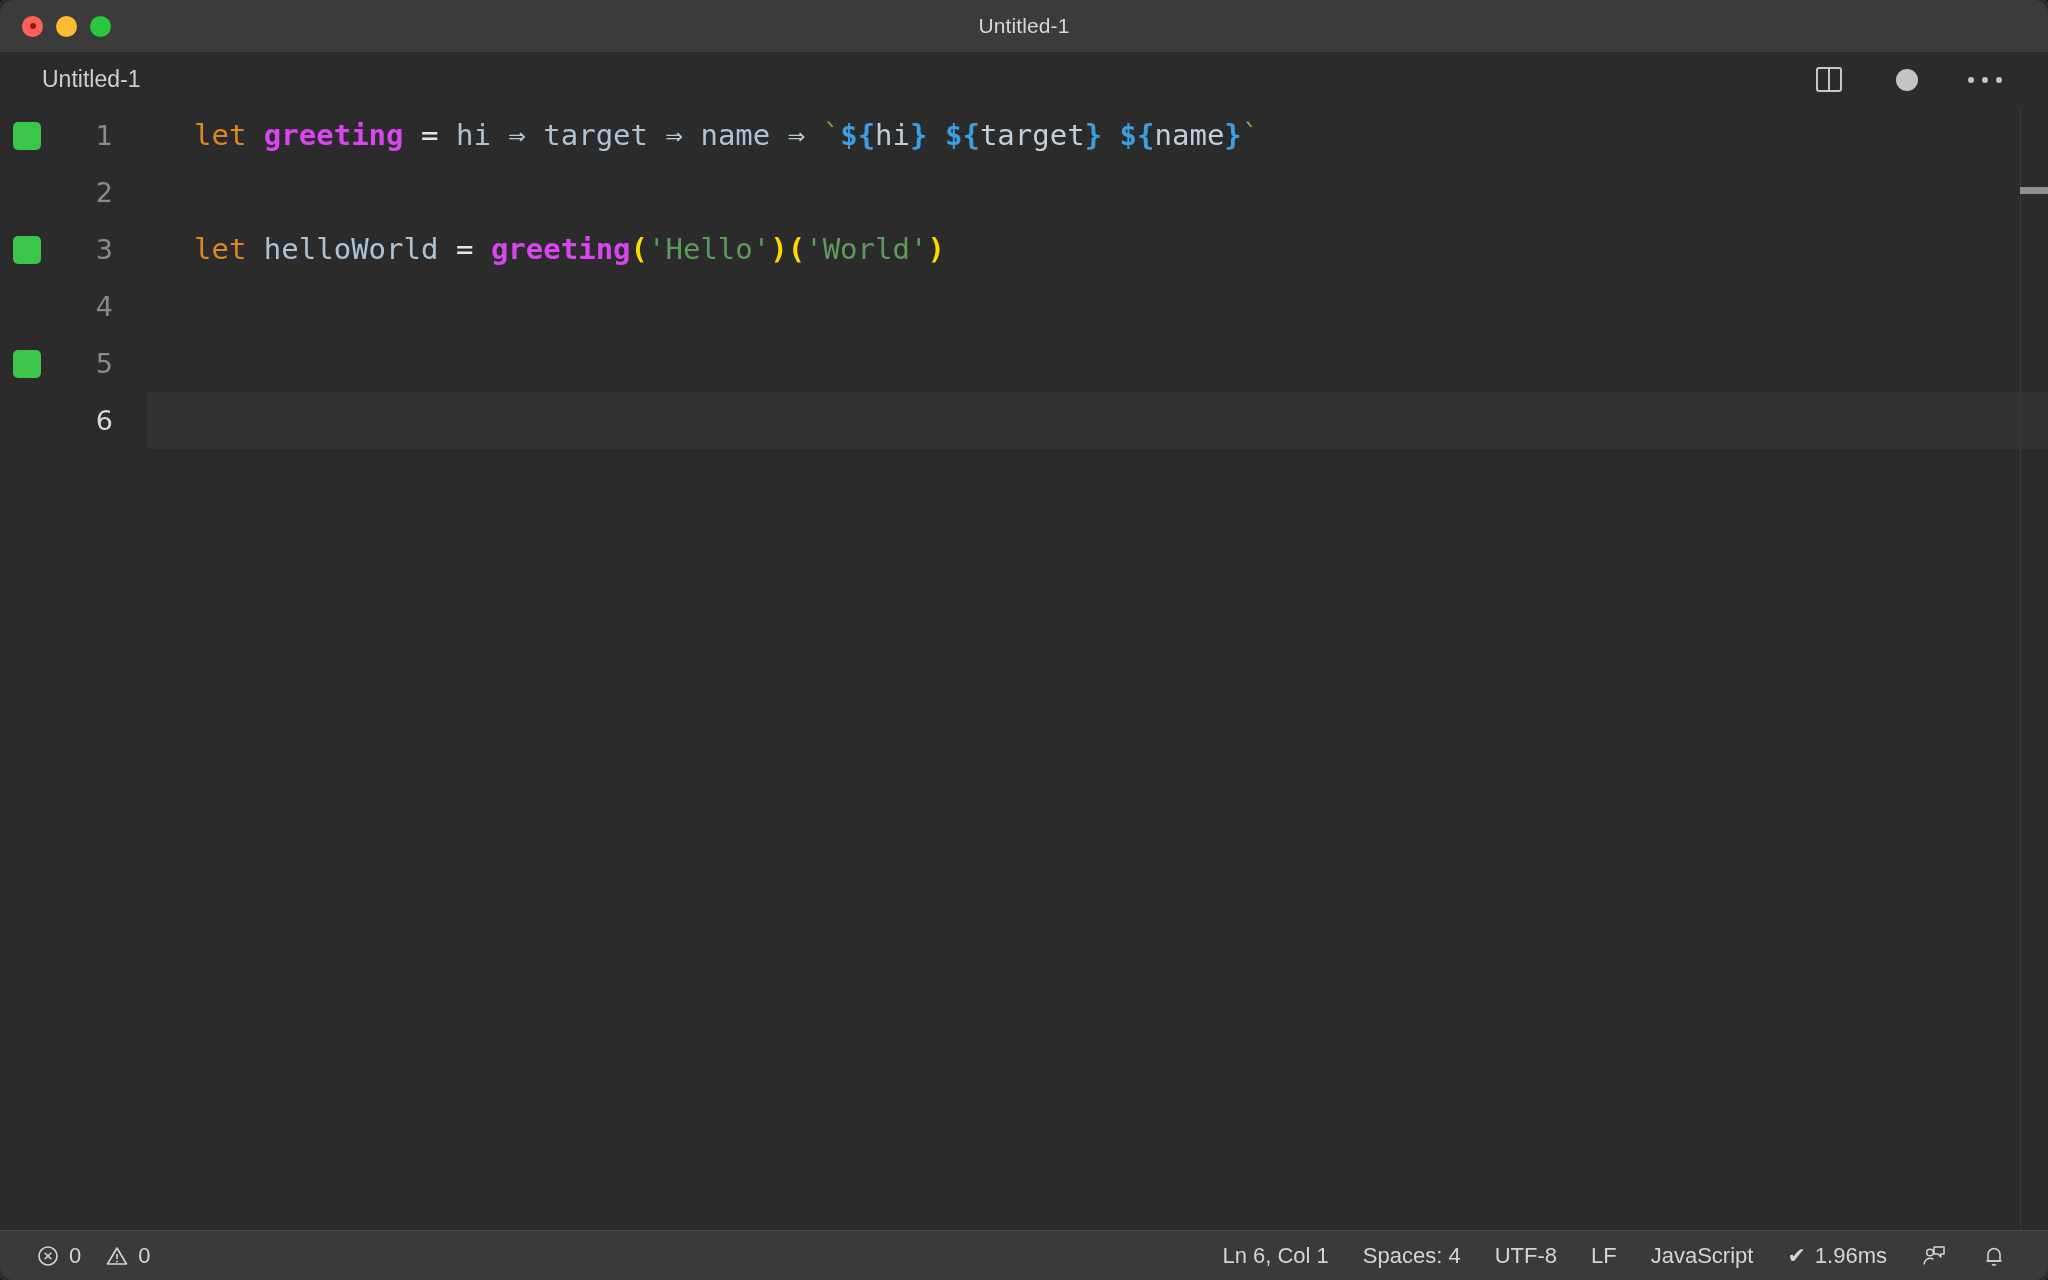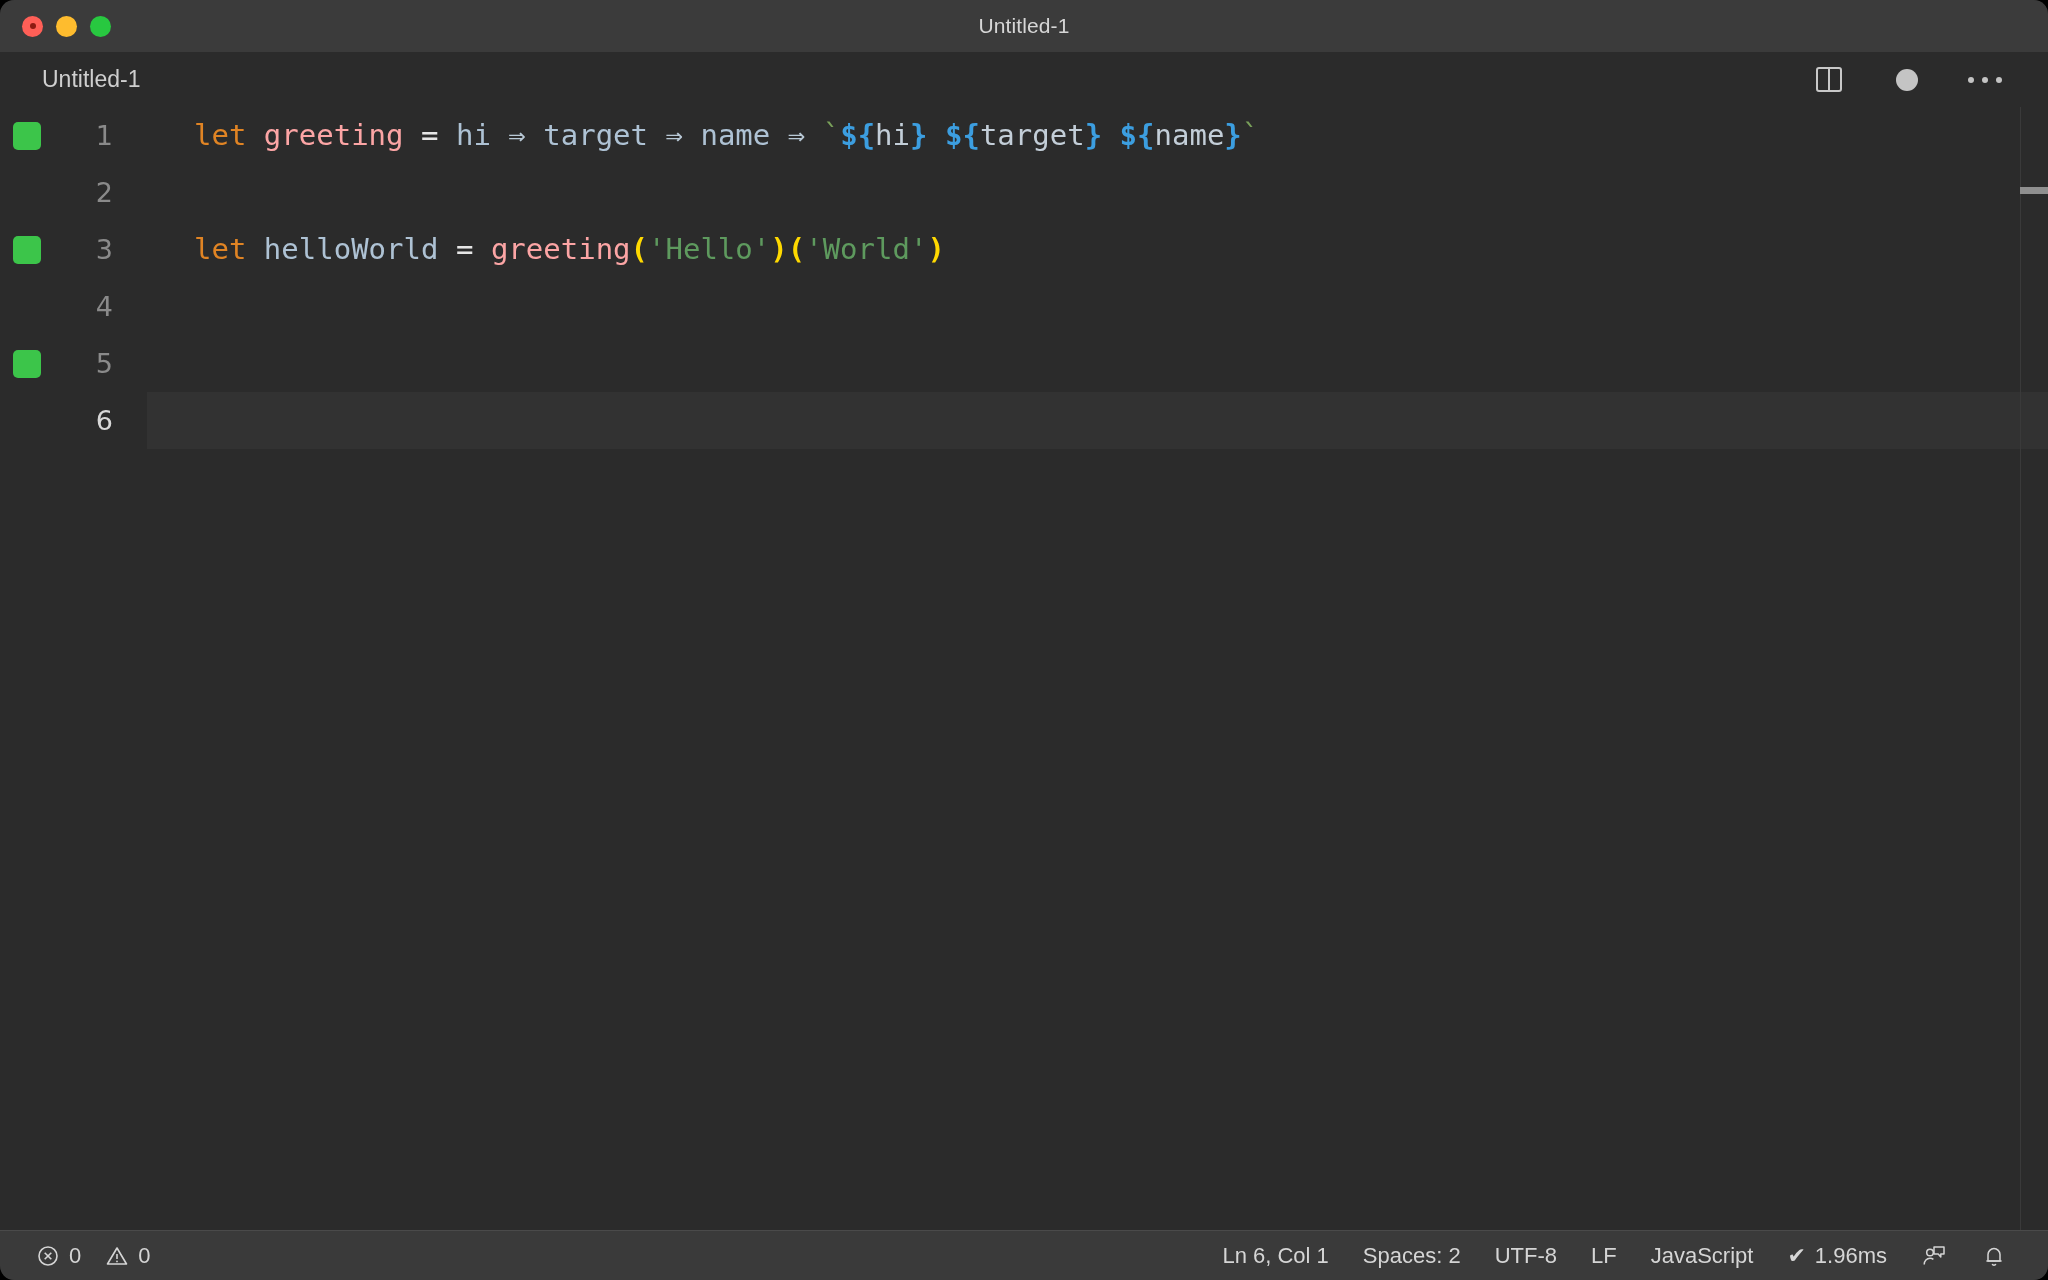--- a/index.html
+++ b/index.html
@@ -11,21 +11,21 @@
     overflow: hidden;
     background: #000000;
     font-family: "Liberation Sans", sans-serif;
   }
 
   .window {
     position: absolute;
     left: 0; top: 0;
     width: 2048px; height: 1280px;
     background: #2b2b2b;
-    border-radius: 14px;
+    border-radius: 2px;
     overflow: hidden;
     display: flex;
     flex-direction: column;
   }
 
   
   .titlebar {
     position: relative;
     height: 52px;
     flex: 0 0 52px;
@@ -183,21 +183,21 @@
     position: relative;
     margin-left: 147px;
     padding-left: 47px;
     z-index: 1;
   }
 
   
   .t-kw     { color: #e08424; font-weight: normal; }
   .t-var    { color: #aec2d4; }
   .t-op     { color: #e6e6e6; }
-  .t-fn     { color: #fca5a5; font-weight: normal; }
+  .t-fn     { color: #d946ef; font-weight: bold; }
   .t-paren  { color: #ffd900; font-weight: bold; }
   .t-str    { color: #5e9a5e; }
   .t-arrow  { color: #b9c9d6; }
   .t-tick   { color: #79a05a; }
   .t-interp { color: #3c9ee0; font-weight: bold; }
   .t-ident  { color: #c3ced8; }
   .t-comment{ color: #8e8e8e; font-style: italic; }
   .t-output { color: #3c9ee0; font-weight: bold; }
 
   
@@ -323,21 +323,21 @@
             <line x1="12" y1="10" x2="12" y2="15"></line>
             <circle cx="12" cy="17.4" r="0.9" fill="#d5d5d5" stroke="none"></circle>
           </svg>
         </span>
         <span>0</span>
       </div>
     </div>
 
     <div class="sb-right">
       <div class="sb-item">Ln 6, Col 1</div>
-      <div class="sb-item">Spaces: 2</div>
+      <div class="sb-item">Spaces: 4</div>
       <div class="sb-item">UTF-8</div>
       <div class="sb-item">LF</div>
       <div class="sb-item">JavaScript</div>
       <div class="sb-item">
         <span>✔</span>
         <span>1.96ms</span>
       </div>
       <div class="sb-item">
         <span class="sb-icon">
           <svg width="26" height="26" viewBox="0 0 26 26" fill="none" stroke="#d5d5d5" stroke-width="1.5" stroke-linejoin="round">

